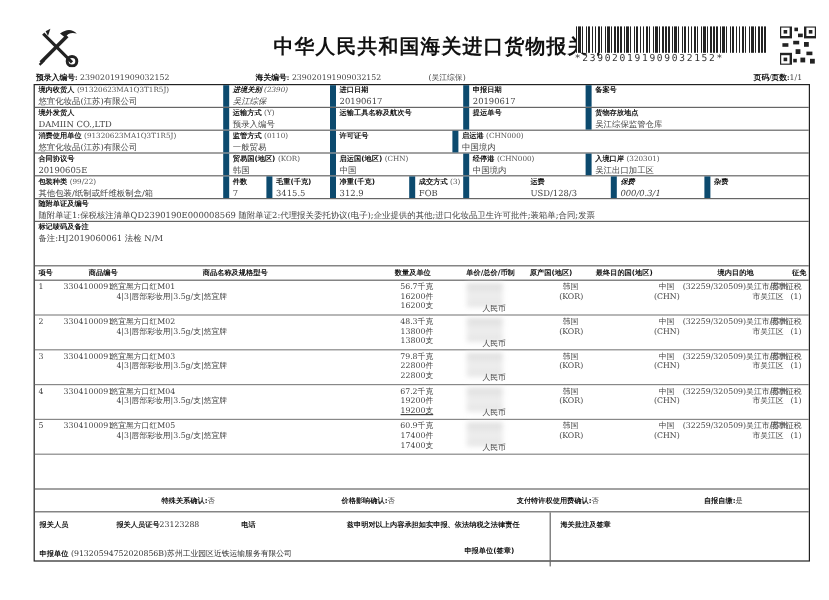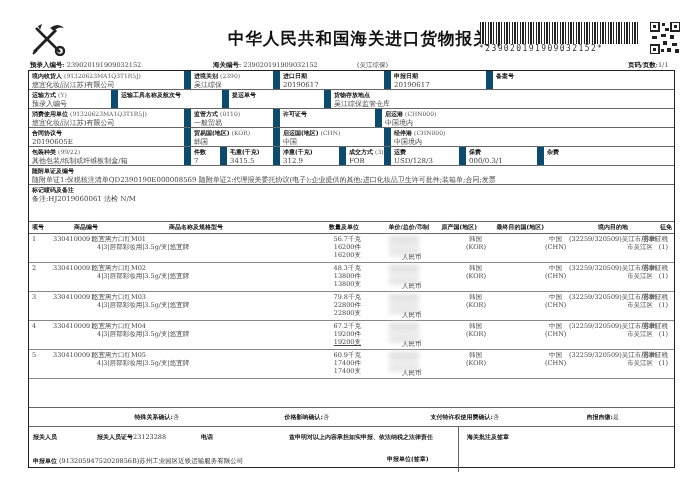--- a/index.html
+++ b/index.html
@@ -10,21 +10,21 @@
   .title { left: 228px; top: 28px; font-size: 16.5px; font-weight: bold; color: #111; letter-spacing: 1px; font-family: "DejaVu Sans", "Liberation Sans", sans-serif; }
   .barcode { left: 480px; top: 22px; width: 160px; height: 22px;
     background: repeating-linear-gradient(90deg,#222 0 1px,#fff 1px 2px,#222 2px 4px,#fff 4px 5px,#222 5px 6px,#fff 6px 8px); }
   .barcode-text { left: 479px; top: 44px; font-size: 8px; letter-spacing: 1.4px; color: #333; font-family: "DejaVu Sans Mono", monospace; }
   .qr { left: 650px; top: 22px; width: 30px; height: 32px; }
   .meta { top: 61px; font-size: 6.5px; color: #444; }
   .meta b { color: #111; font-family: Liberation Serif, serif; }
   .frame { left: 28px; top: 70px; width: 647px; height: 398px; border: 1.5px solid #222; }
   .grid { position: absolute; left: 0; top: 0; width: 100%; }
   .row { display: flex; border-bottom: 1px solid #666; }
-  .cell { border-right: 7px solid #0c4a6e; padding: 1px 3px; font-size: 6.5px; line-height: 8.5px; overflow: hidden; white-space: nowrap; }
+  .cell { border-right: 5px solid #0c4a6e; padding: 1px 3px; font-size: 6.5px; line-height: 8.5px; overflow: hidden; white-space: nowrap; }
   .cell:last-child { border-right: none; }
   .lbl { font-weight: bold; color: #111; font-family: "DejaVu Sans", sans-serif; font-size: 6px; }
   .lbl .code { font-weight: normal; color: #555; font-family: "DejaVu Serif", serif; }
   .val { color: #444; font-size: 7px; }
   .items-head { display: flex; font-size: 6px; font-weight: bold; font-family: "DejaVu Sans", sans-serif; color: #111; height: 12px; align-items: center; border-bottom: 1px solid #666; }
   .item { position: relative; height: 29px; border-bottom: 1px solid #888; font-size: 6.5px; color: #444; }
   .item span { position: absolute; white-space: nowrap; line-height: 8px; }
   .blur { position: absolute; width: 30px; height: 20px; background: linear-gradient(180deg,#ddd,#eee 50%,#e5e5e5); filter: blur(2px); }
   .confirm-row { display: flex; height: 20px; align-items: center; font-size: 6px; border-bottom: 1px solid #666; border-top: 1px solid #666; }
   .confirm-row .lbl { font-size: 6px; }
@@ -68,39 +68,43 @@
 <div class="abs meta" style="left:628px;"><b>页码/页数:</b><span>1/1</span></div>
 
 <div class="abs frame">
   <div class="grid">
 
     <div class="row" style="height:19px;">
       <div class="cell" style="width:162px;">
         <div class="lbl"><span>境内收货人</span> <span class="code">(91320623MA1Q3T1R5J)</span></div>
         <div class="val">悠宜化妆品(江苏)有限公司</div>
       </div>
-      <div class="cell" style="width:89px;">
+      <div class="cell" style="width:89px;font-style:italic;">
         <div class="lbl"><span>进境关别</span> <span class="code">(2390)</span></div>
         <div class="val">吴江综保</div>
       </div>
       <div class="cell" style="width:111px;">
         <div class="lbl">进口日期</div>
         <div class="val">20190617</div>
       </div>
       <div class="cell" style="width:102px;">
         <div class="lbl">申报日期</div>
         <div class="val">20190617</div>
       </div>
       <div class="cell" style="flex:1;">
         <div class="lbl">备案号</div>
         <div class="val"></div>
       </div>
     </div>
 
     <div class="row" style="height:19px;">
+      <div class="cell" style="width:162px;">
+        <div class="lbl">境外发货人</div>
+        <div class="val">DAMIIN CO.,LTD</div>
+      </div>
       <div class="cell" style="width:89px;">
         <div class="lbl"><span>运输方式</span> <span class="code">(Y)</span></div>
         <div class="val">预录入编号</div>
       </div>
       <div class="cell" style="width:111px;">
         <div class="lbl">运输工具名称及航次号</div>
         <div class="val"></div>
       </div>
       <div class="cell" style="width:102px;">
         <div class="lbl">提运单号</div>
@@ -141,20 +145,24 @@
         <div class="val">韩国</div>
       </div>
       <div class="cell" style="width:111px;">
         <div class="lbl"><span>启运国(地区)</span> <span class="code">(CHN)</span></div>
         <div class="val">中国</div>
       </div>
       <div class="cell" style="width:102px;">
         <div class="lbl"><span>经停港</span> <span class="code">(CHN000)</span></div>
         <div class="val">中国境内</div>
       </div>
+      <div class="cell" style="flex:1;">
+        <div class="lbl"><span>入境口岸</span> <span class="code">(320301)</span></div>
+        <div class="val">吴江出口加工区</div>
+      </div>
     </div>
 
     <div class="row" style="height:19px;">
       <div class="cell" style="width:162px;">
         <div class="lbl"><span>包装种类</span> <span class="code">(99/22)</span></div>
         <div class="val">其他包装/纸制或纤维板制盒/箱</div>
       </div>
       <div class="cell" style="width:36px;">
         <div class="lbl">件数</div>
         <div class="val">7</div>
@@ -164,25 +172,25 @@
         <div class="val">3415.5</div>
       </div>
       <div class="cell" style="width:66px;">
         <div class="lbl">净重(千克)</div>
         <div class="val">312.9</div>
       </div>
       <div class="cell" style="width:45px;">
         <div class="lbl"><span>成交方式</span> <span class="code">(3)</span></div>
         <div class="val">FOB</div>
       </div>
-      <div class="cell" style="width:75px;">
+      <div class="cell" style="width:75px;margin-left:48px;">
         <div class="lbl">运费</div>
         <div class="val">USD/128/3</div>
       </div>
-      <div class="cell" style="width:78px;">
+      <div class="cell" style="width:78px;font-style:italic;">
         <div class="lbl">保费</div>
         <div class="val">000/0.3/1</div>
       </div>
       <div class="cell" style="flex:1;">
         <div class="lbl">杂费</div>
         <div class="val"></div>
       </div>
       </div>
 
     <div class="row" style="height:19px;">

